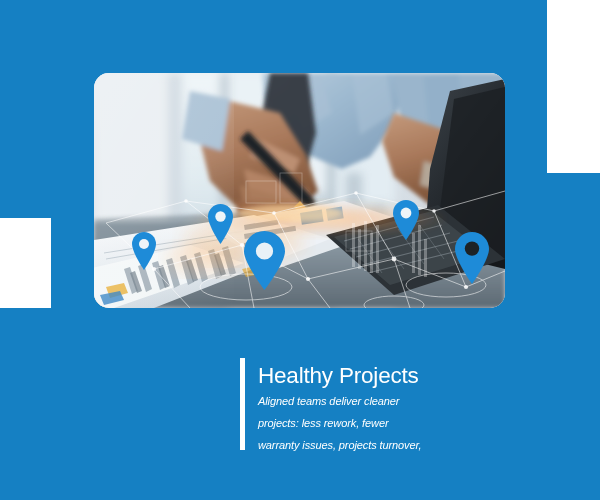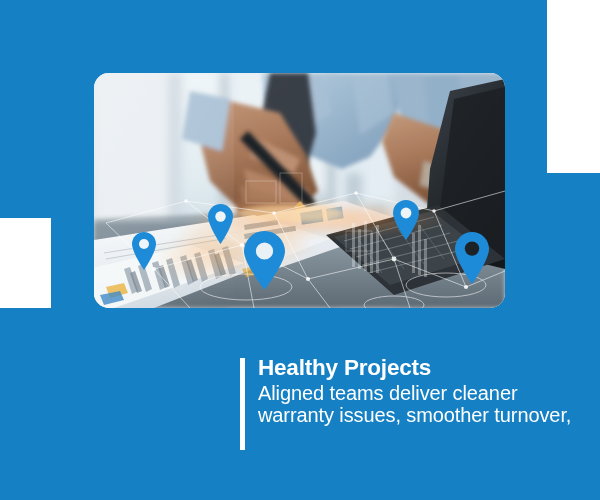--- a/index.html
+++ b/index.html
@@ -21,26 +21,26 @@
     border-radius:15px;overflow:hidden;
     background:#cfd8df;
   }
   .photo svg{display:block;width:100%;height:100%;}
 
   
   .textwrap{position:absolute;left:240px;top:355px;width:348px;display:flex;}
   .accent-bar{width:5px;height:92px;background:#ffffff;flex:0 0 auto;margin-top:3px;}
   .copy{margin-left:13px;flex:1 1 auto;}
   .headline{
-    color:#ffffff;font-weight:bold;font-size:22.5px;line-height:26px;
-    letter-spacing:-0.2px;margin:0 0 1px 0;
+    color:#ffffff;font-weight:normal;font-size:22.5px;line-height:26px;
+    letter-spacing:-0.2px;margin:8px 0 1px 0;
   }
   .body-line{
-    color:#ffffff;font-size:20px;line-height:22px;letter-spacing:-0.1px;
-    margin:0;white-space:nowrap;
+    color:#ffffff;font-size:11px;line-height:22px;letter-spacing:-0.1px;
+    margin:0;white-space:nowrap;font-style:italic;
   }
 </style>
 </head>
 <body>
 
 <div class="canvas">
 
   <div class="block-tr"></div>
   <div class="block-l"></div>
 
@@ -309,17 +309,18 @@
         <circle cx="17" cy="16.6" r="7.2" fill="#1d2226"></circle>
       </g>
     </svg>
   </div>
 
   <div class="textwrap">
     <div class="accent-bar"></div>
     <div class="copy">
       <div class="headline">Healthy Projects</div>
       <p class="body-line">Aligned teams deliver cleaner</p>
-      <p class="body-line">warranty issues, smoother turnover,</p>
+      <p class="body-line">projects: less rework, fewer</p>
+      <p class="body-line">warranty issues, projects turnover,</p>
     </div>
   </div>
 
 </div>
 
 </body></html>

